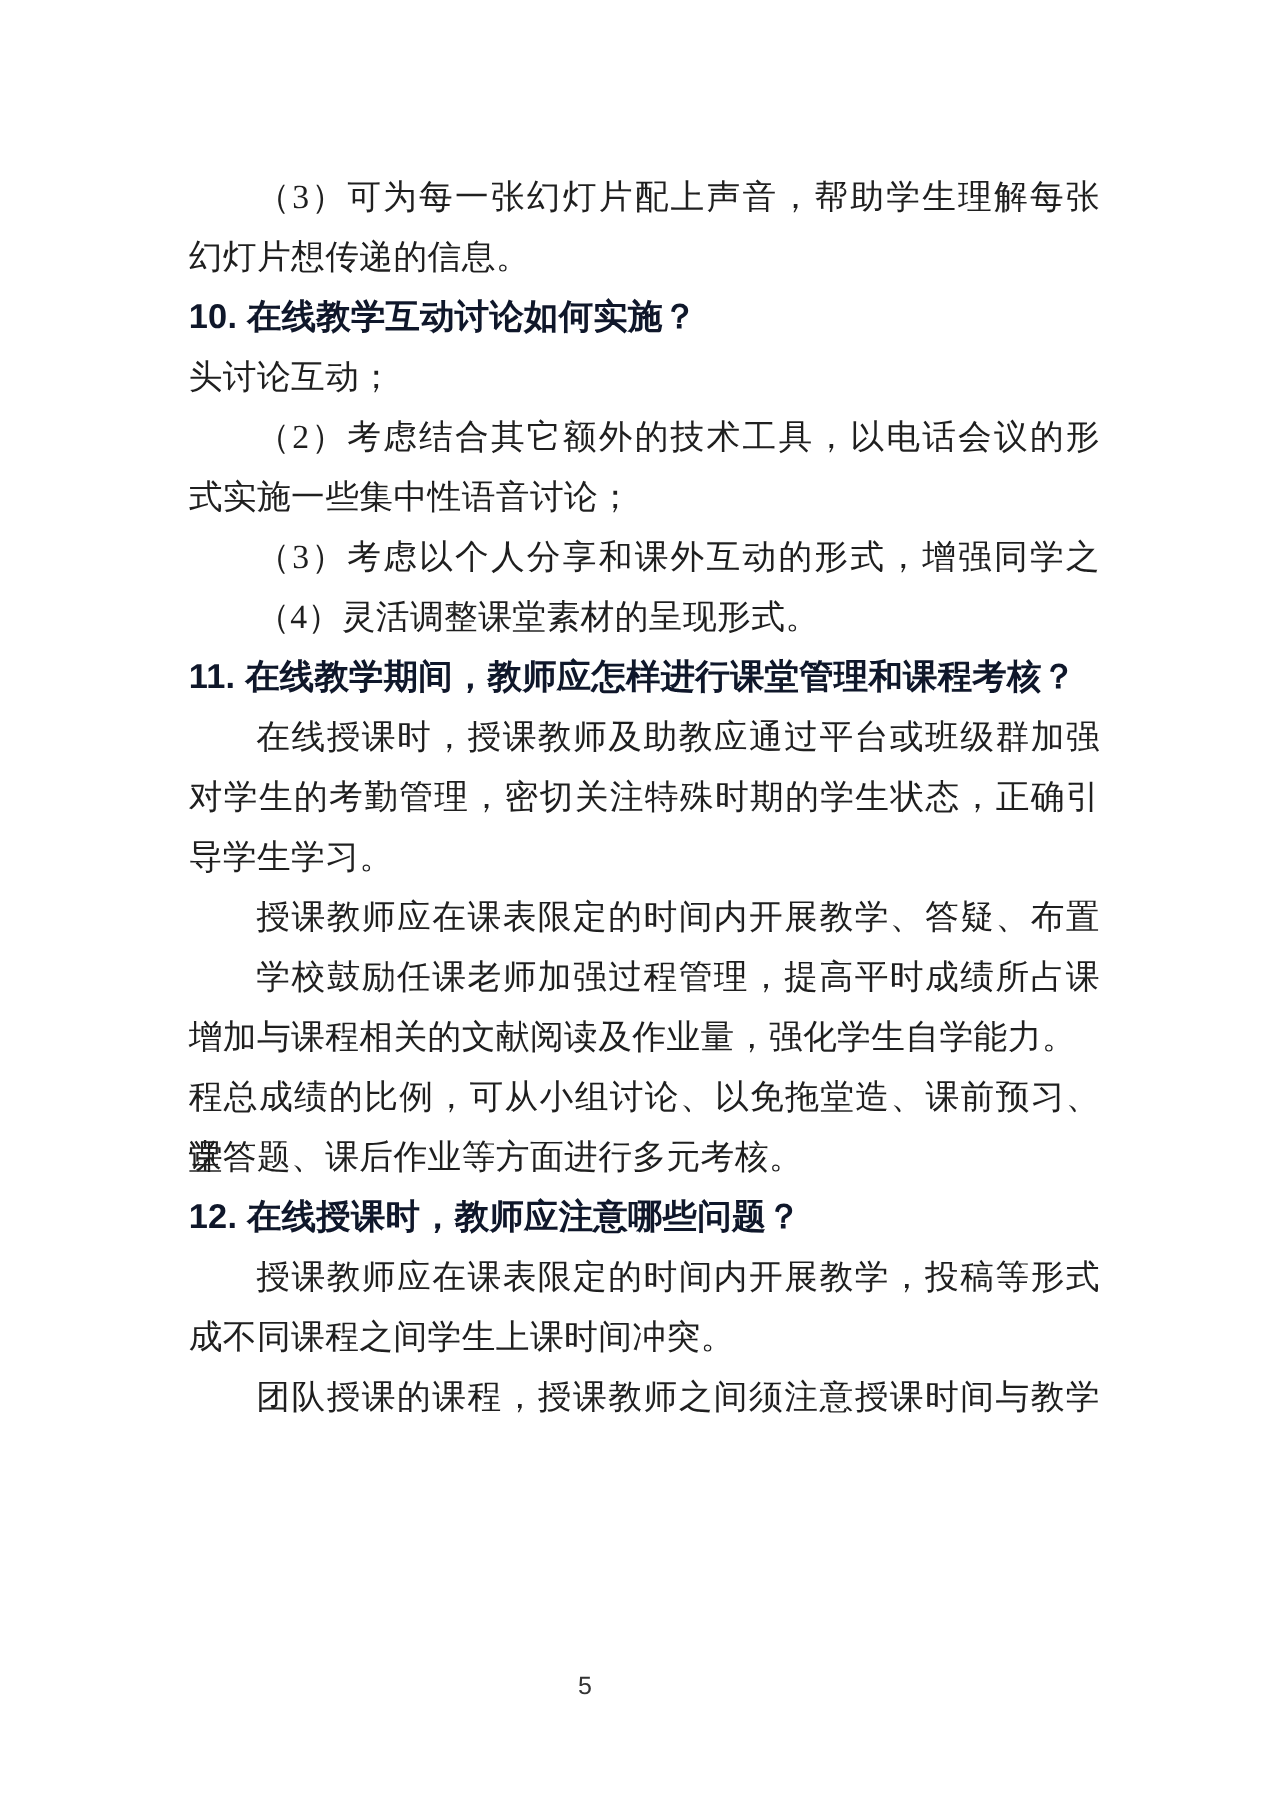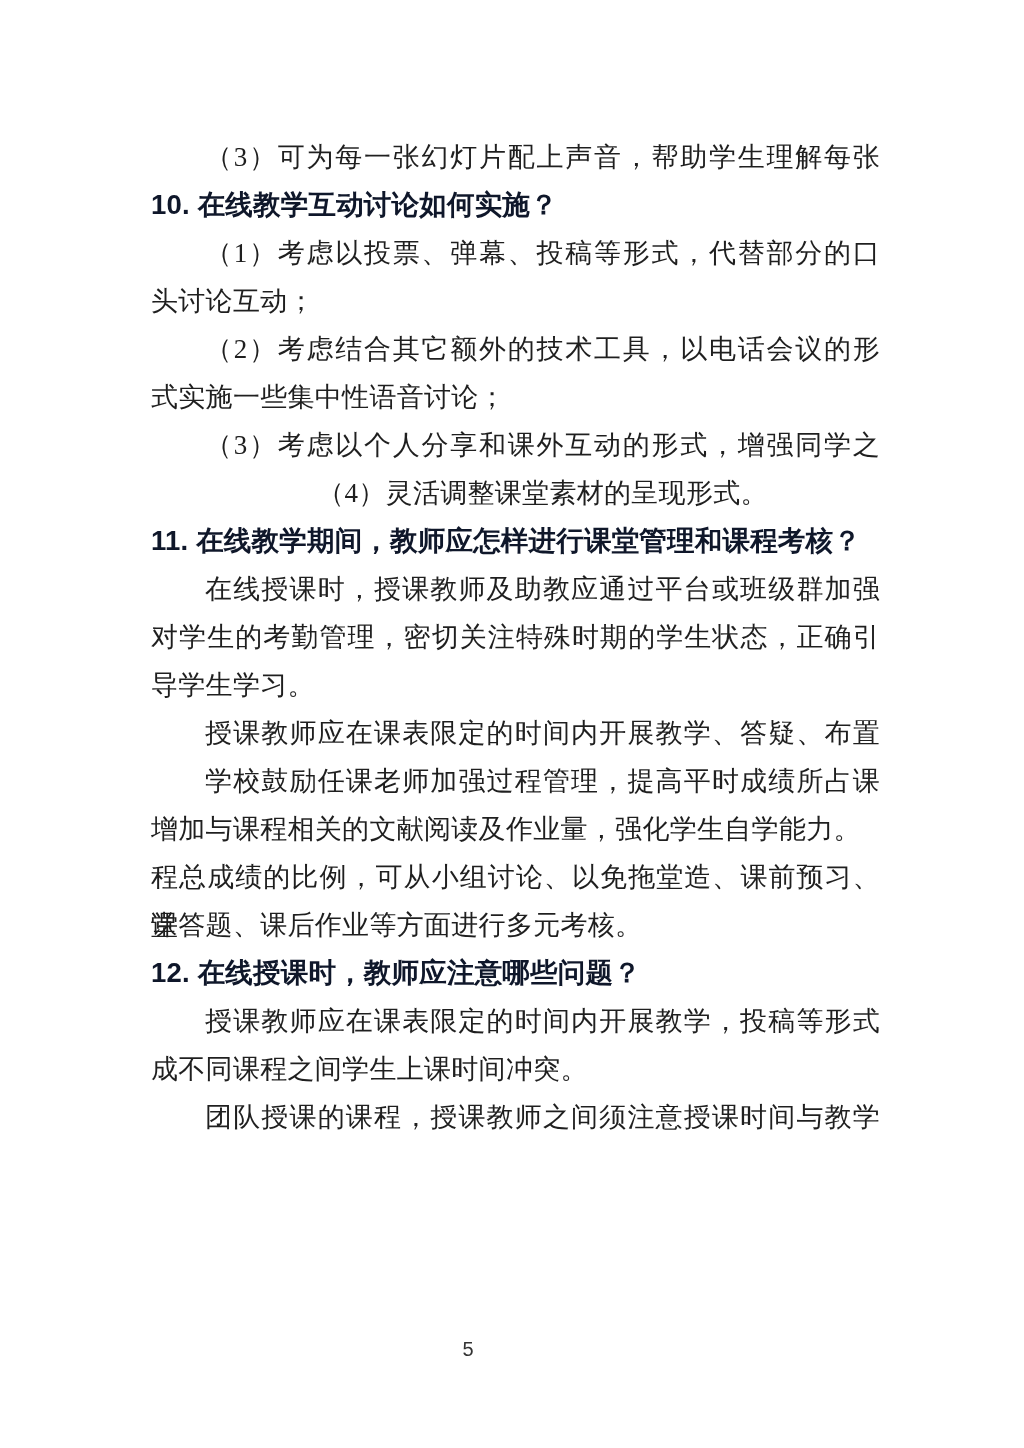--- a/index.html
+++ b/index.html
@@ -31,21 +31,20 @@
     font-family: "Liberation Serif", serif;
   }
   .line.fill {
     white-space: normal;
     text-align: justify;
     text-align-last: justify;
     text-justify: inter-character;
   }
   .line.indent {
     text-indent: 54px;
-    text-align: center;
   }
   .line.heading {
     font-family: "Liberation Sans", sans-serif;
     font-weight: 700;
     font-size: 27.5px;
     letter-spacing: 0.2px;
     color: #0f172a;
     white-space: nowrap;
   }
   .page-number {
@@ -58,22 +57,22 @@
     font-size: 20px;
     color: #333333;
   }
 </style>
 </head>
 <body>
 
 <div class="page">
   <div class="text-column">
       <div class="line body indent fill">（3）可为每一张幻灯片配上声音，帮助学生理解每张</div>
+      <div class="line body">幻灯片想传递的信息。</div>
       <div class="line heading">10. 在线教学互动讨论如何实施？</div>
-      <div class="line body indent fill">（1）考虑以投票、弹幕、投稿等形式，代替部分的口</div>
       <div class="line body">头讨论互动；</div>
       <div class="line body indent fill">（2）考虑结合其它额外的技术工具，以电话会议的形</div>
       <div class="line body">式实施一些集中性语音讨论；</div>
       <div class="line body indent fill">（3）考虑以个人分享和课外互动的形式，增强同学之</div>
       <div class="line body indent">（4）灵活调整课堂素材的呈现形式。</div>
       <div class="line heading">11. 在线教学期间，教师应怎样进行课堂管理和课程考核？</div>
       <div class="line body indent fill">在线授课时，授课教师及助教应通过平台或班级群加强</div>
       <div class="line body fill">对学生的考勤管理，密切关注特殊时期的学生状态，正确引</div>
       <div class="line body">导学生学习。</div>
       <div class="line body indent fill">授课教师应在课表限定的时间内开展教学、答疑、布置</div>

